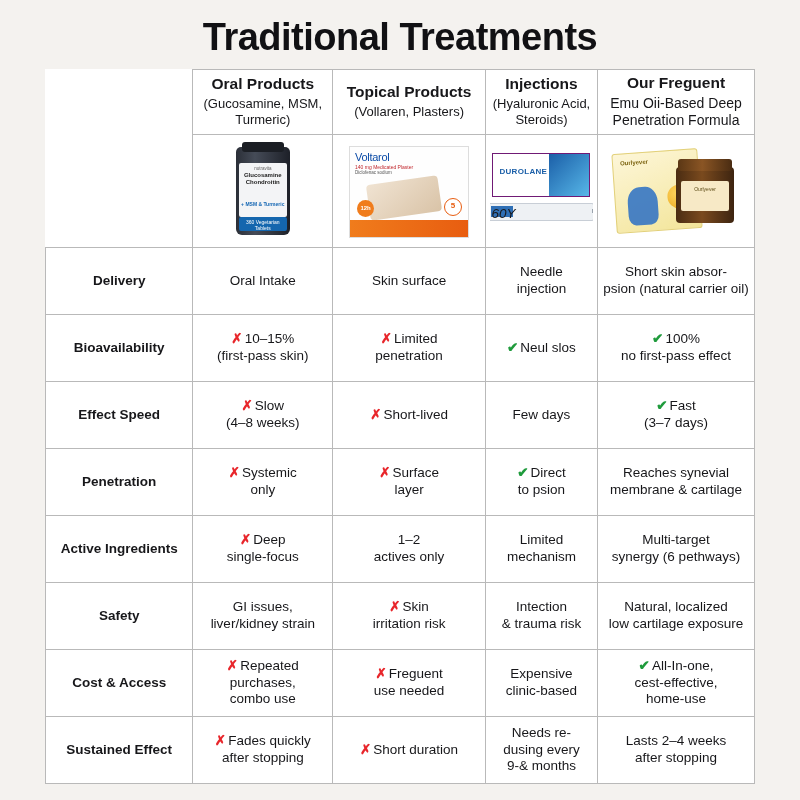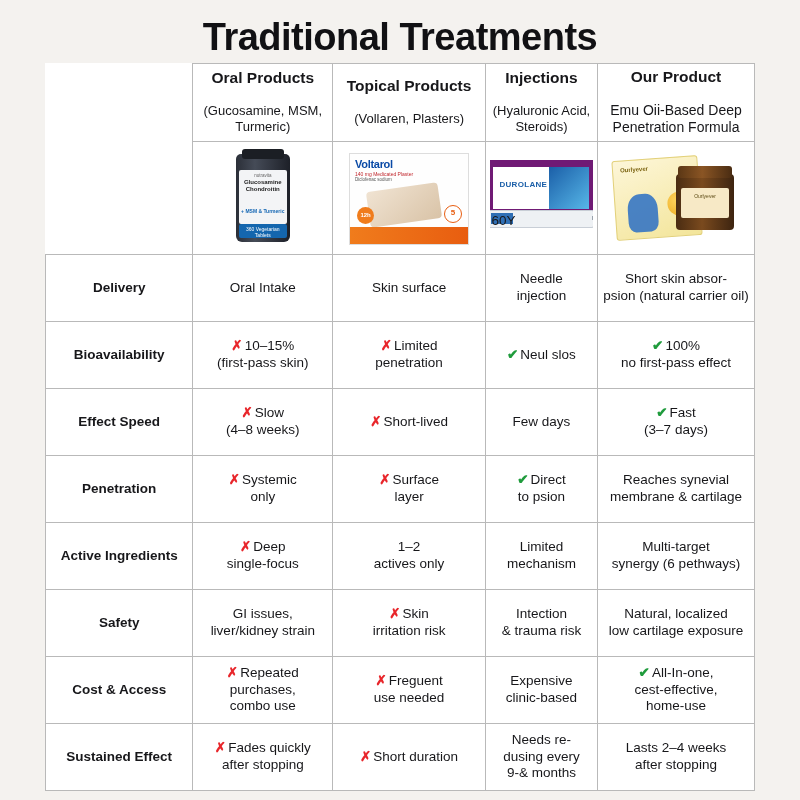--- a/index.html
+++ b/index.html
@@ -19,21 +19,21 @@
     width: 800px;
     height: 800px;
     box-sizing: border-box;
   }
   .title {
     text-align: center;
     font-size: 38px;
     font-weight: bold;
     letter-spacing: -0.5px;
     padding-top: 16px;
-    padding-bottom: 4px;
+    padding-bottom: 10px;
     color: #111114;
   }
   table.compare {
     border-collapse: collapse;
     table-layout: fixed;
     margin: 0 auto;
     width: 710px;
     background: #ffffff;
   }
   table.compare td, table.compare th {
@@ -58,21 +58,21 @@
     border: none !important;
     background: transparent !important;
   }
   .hdr {
     padding: 10px 6px 12px 6px;
   }
   .hdr .h-main {
     font-size: 15.5px;
     font-weight: bold;
     display: block;
-    margin-bottom: 15px;
+    margin-bottom: 2px;
   }
   .hdr .h-sub {
     font-size: 13px;
     display: block;
     line-height: 1.25;
   }
   .hdr.ourprod .h-sub {
     font-size: 14px;
   }
 
@@ -144,21 +144,21 @@
     position: absolute;
     left: 50%; top: 5px;
     transform: translateX(-50%);
     width: 118px; height: 90px;
     background: #fefefe;
     border: 1px solid #ddd;
   }
   .volt .vt {
     position: absolute;
     top: 4px; left: 5px;
-    font-size: 11px; font-weight: bold; color: #0a4aa6;
+    font-size: 11px; font-weight: normal; color: #0a4aa6;
     letter-spacing: -0.3px;
   }
   .volt .vsub {
     position: absolute;
     top: 17px; left: 5px;
     font-size: 5px; color: #c1272d;
   }
   .volt .vsub2 {
     position: absolute;
     top: 23px; left: 5px;
@@ -200,21 +200,21 @@
     font-weight: bold;
   }
 
   
   .duro {
     position: absolute;
     left: 50%; top: 12px;
     transform: translateX(-50%);
     width: 96px; height: 42px;
     background: #ffffff;
-    border: 7px solid #701a75;
+    border: 1px solid #701a75;
   }
   .duro .dstripe {
     position: absolute;
     right: 0; top: 0;
     width: 40px; height: 42px;
     background: linear-gradient(135deg,#1b5fa8,#57b7e8);
   }
   .duro .dname {
     position: absolute;
     left: 6px; top: 13px;
@@ -222,20 +222,21 @@
     letter-spacing: 0.3px;
   }
   .syr {
     position: absolute;
     left: 50%; top: 62px;
     transform: translateX(-50%);
     width: 104px; height: 16px;
     background: #eef1f4;
     border: 1px solid #c8ced6;
     border-radius: 2px;
+    font-style: italic;
   }
   .syr .sy-blue {
     position: absolute;
     left: 2px; top: 2px;
     width: 22px; height: 11px;
     background: #2f6fb5;
   }
   .syr .sy-tip {
     position: absolute;
     right: -9px; top: 5px;
@@ -347,21 +348,21 @@
         </td>
         <td class="hdr">
           <span class="h-main">Topical Products</span>
           <span class="h-sub">(Vollaren, Plasters)</span>
         </td>
         <td class="hdr">
           <span class="h-main">Injections</span>
           <span class="h-sub">(Hyaluronic Acid, Steroids)</span>
         </td>
         <td class="hdr ourprod">
-          <span class="h-main">Our Product</span>
+          <span class="h-main">Our Freguent</span>
           <span class="h-sub">Emu Oii-Based Deep Penetration Formula</span>
         </td>
       </tr>
 
       <tr>
         <td class="img-blank"></td>
 
         <td class="imgcell">
           <div class="imgbox">
             <div class="bottle">

